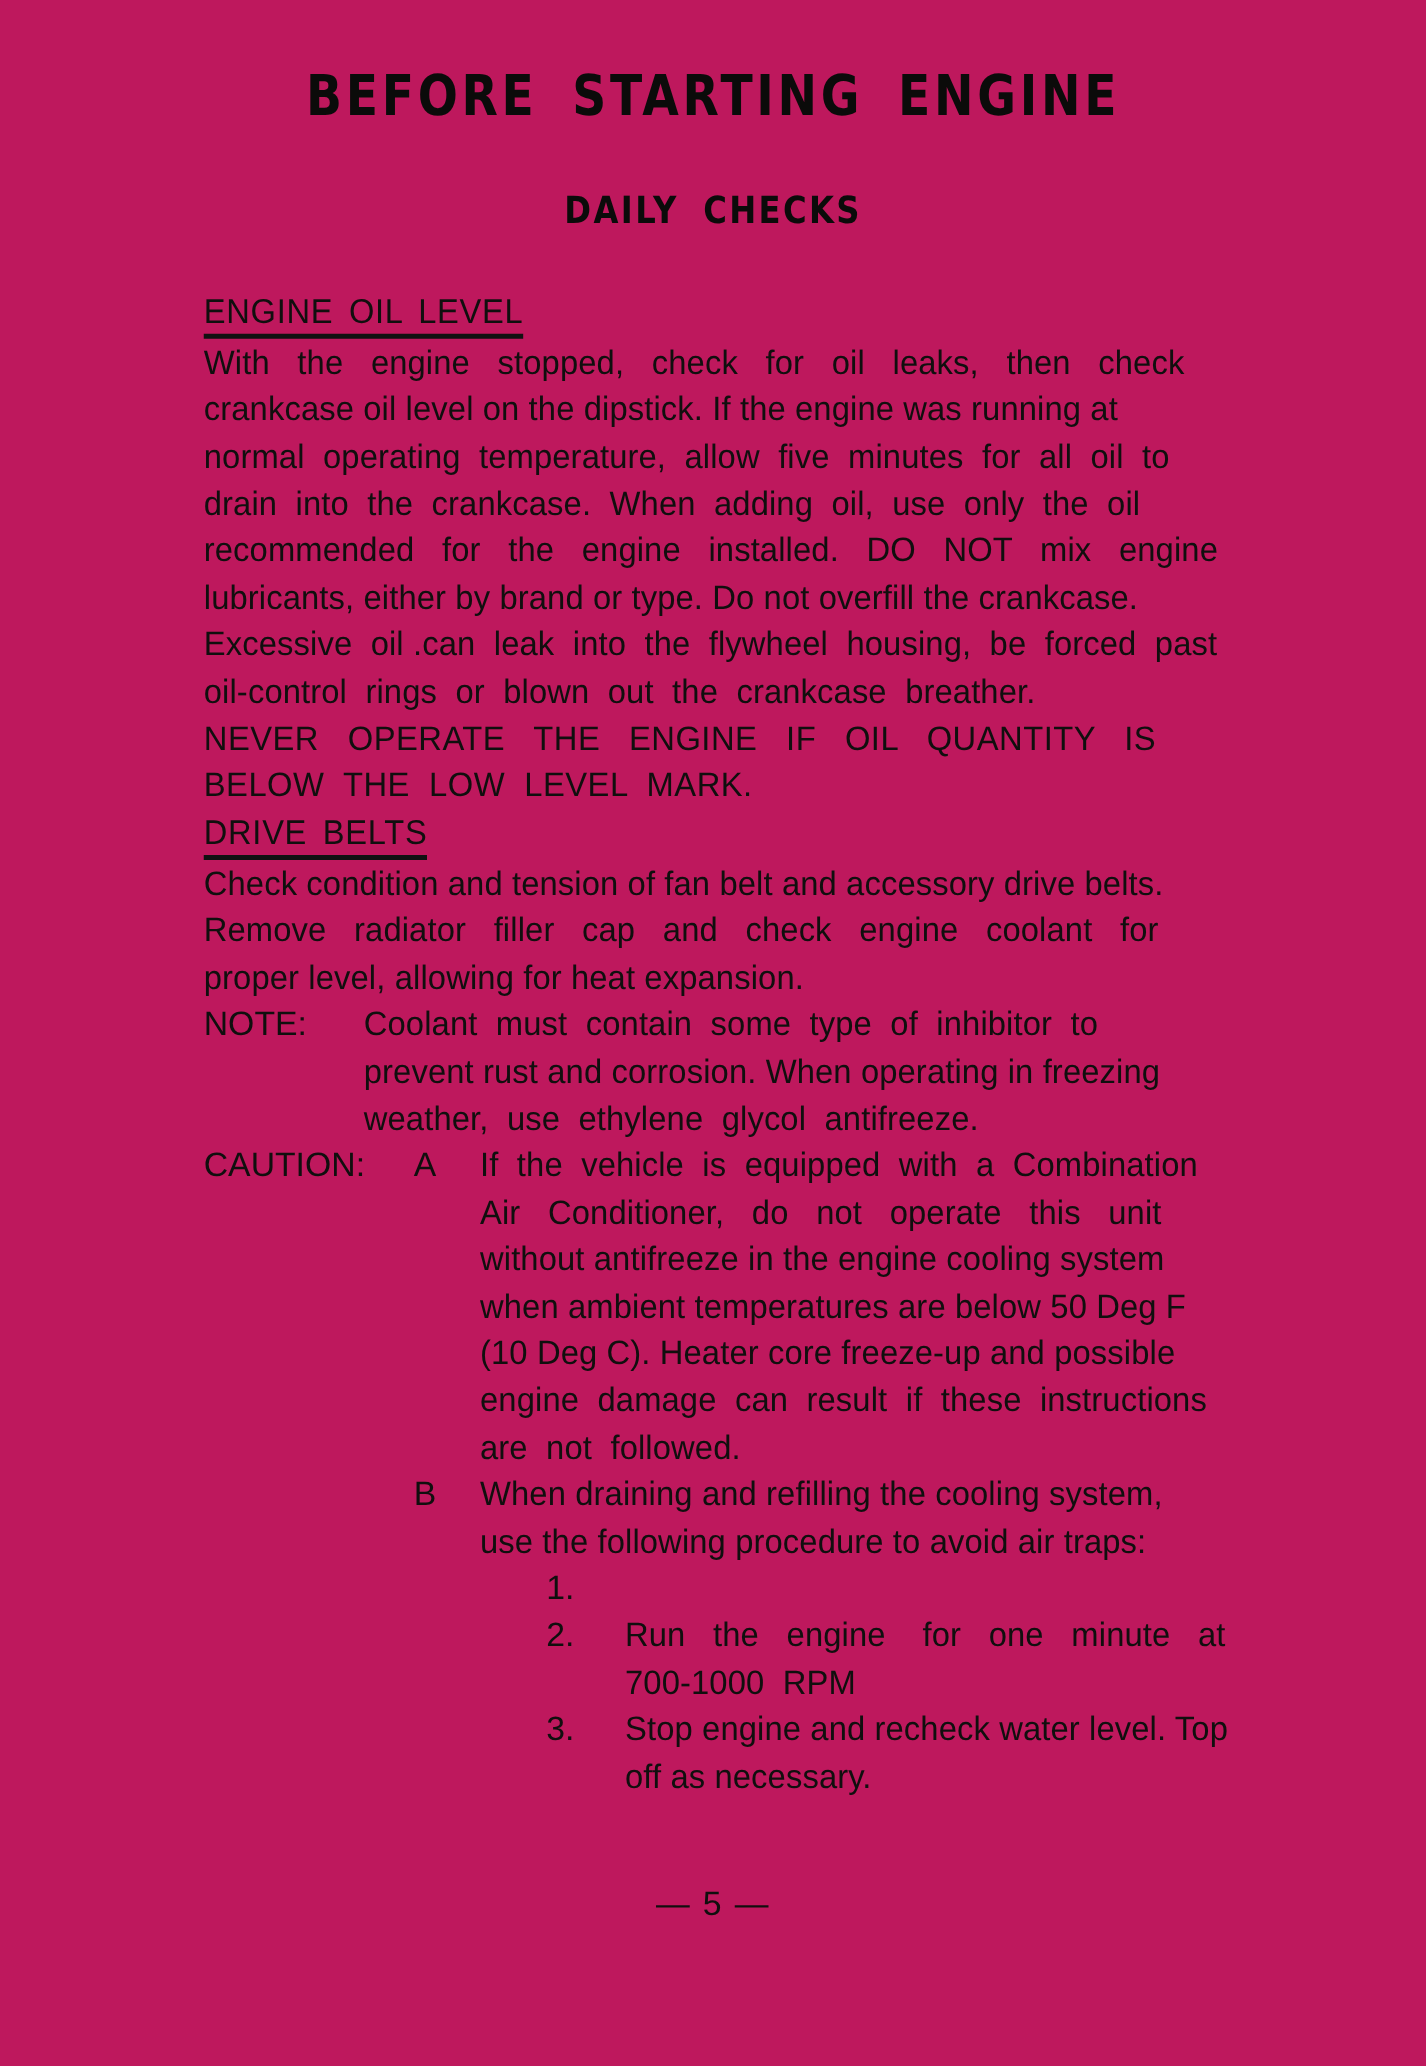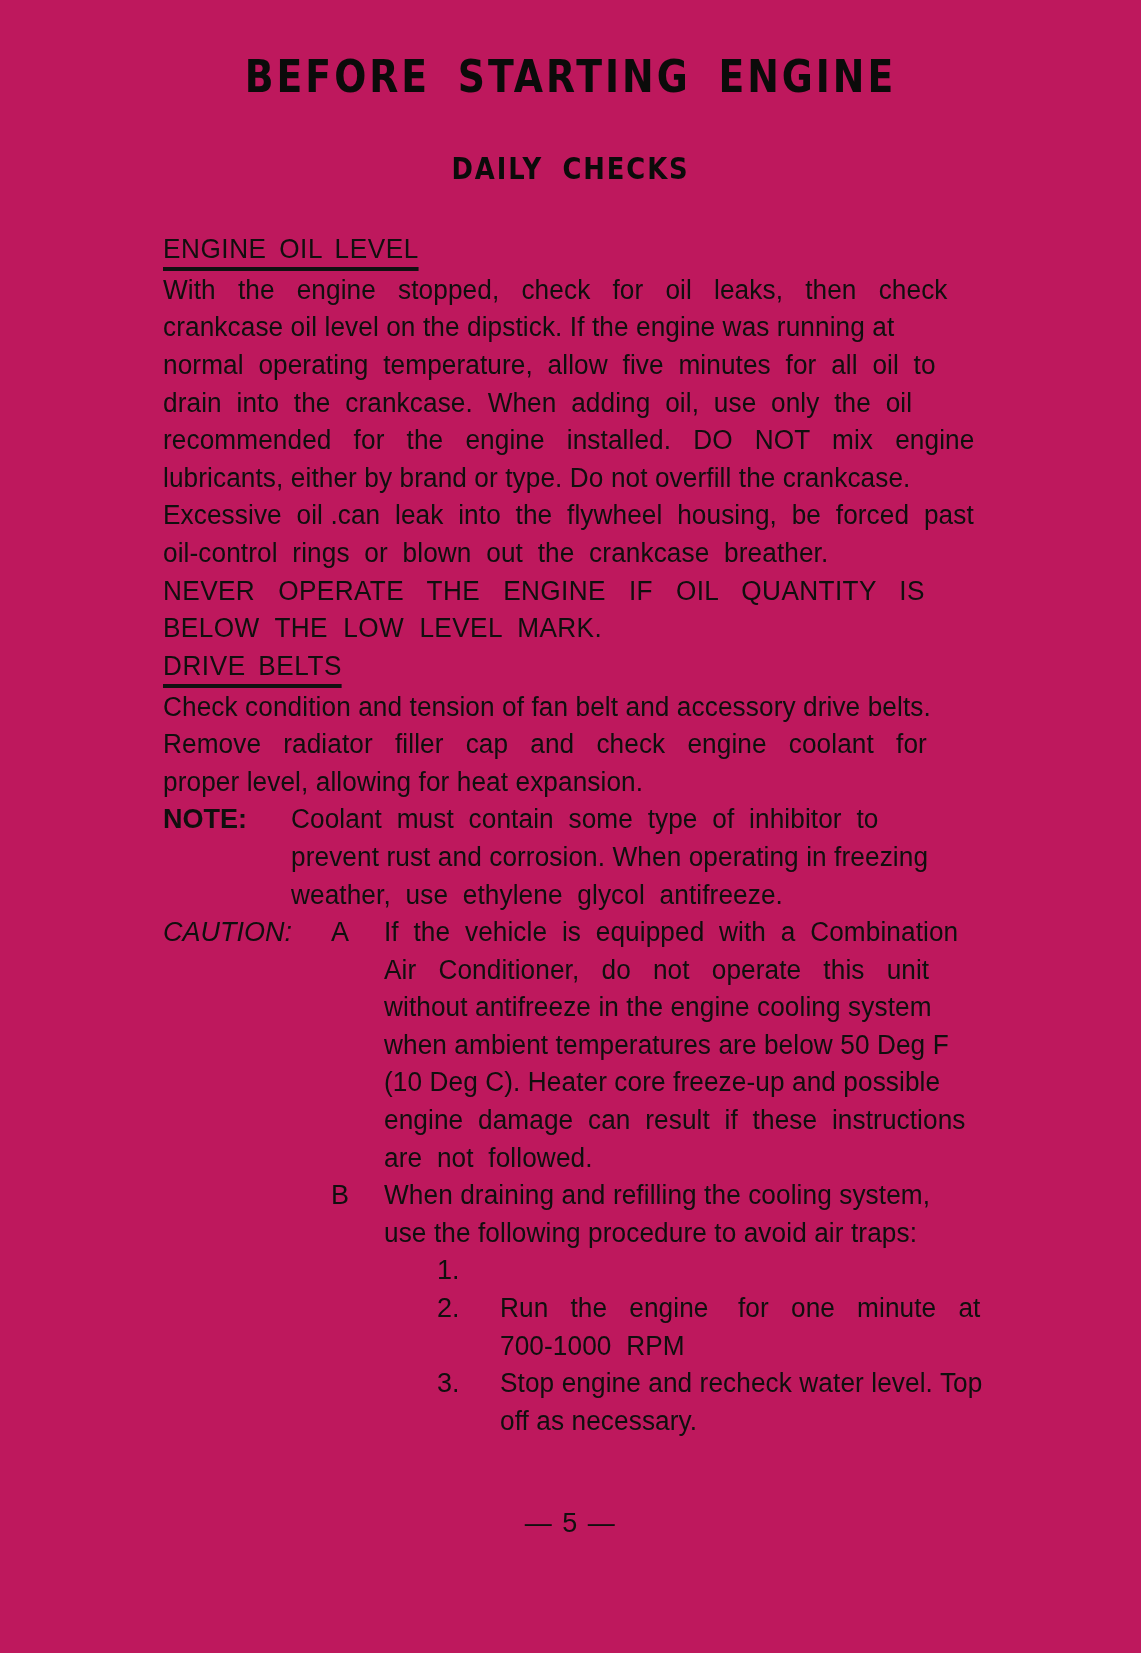--- a/index.html
+++ b/index.html
@@ -101,22 +101,22 @@
     display: flex;
     font-size: 27px;
     line-height: 37.6px;
   }
 
   .hang-label {
     flex: 0 0 auto;
     white-space: nowrap;
   }
 
-  .lbl-note   { width: 128px; font-weight: bold; }
-  .lbl-caut   { width: 168px; font-style: italic; }
+  .lbl-note   { width: 128px; }
+  .lbl-caut   { width: 168px; }
   .lbl-letter { width: 53px; }
   .lbl-num    { width: 63px; }
 
   .hang-body {
     flex: 1 1 auto;
     min-width: 0;
   }
 
   .indent-letter { margin-left: 168px; }
   .indent-num    { margin-left: 53px; }

